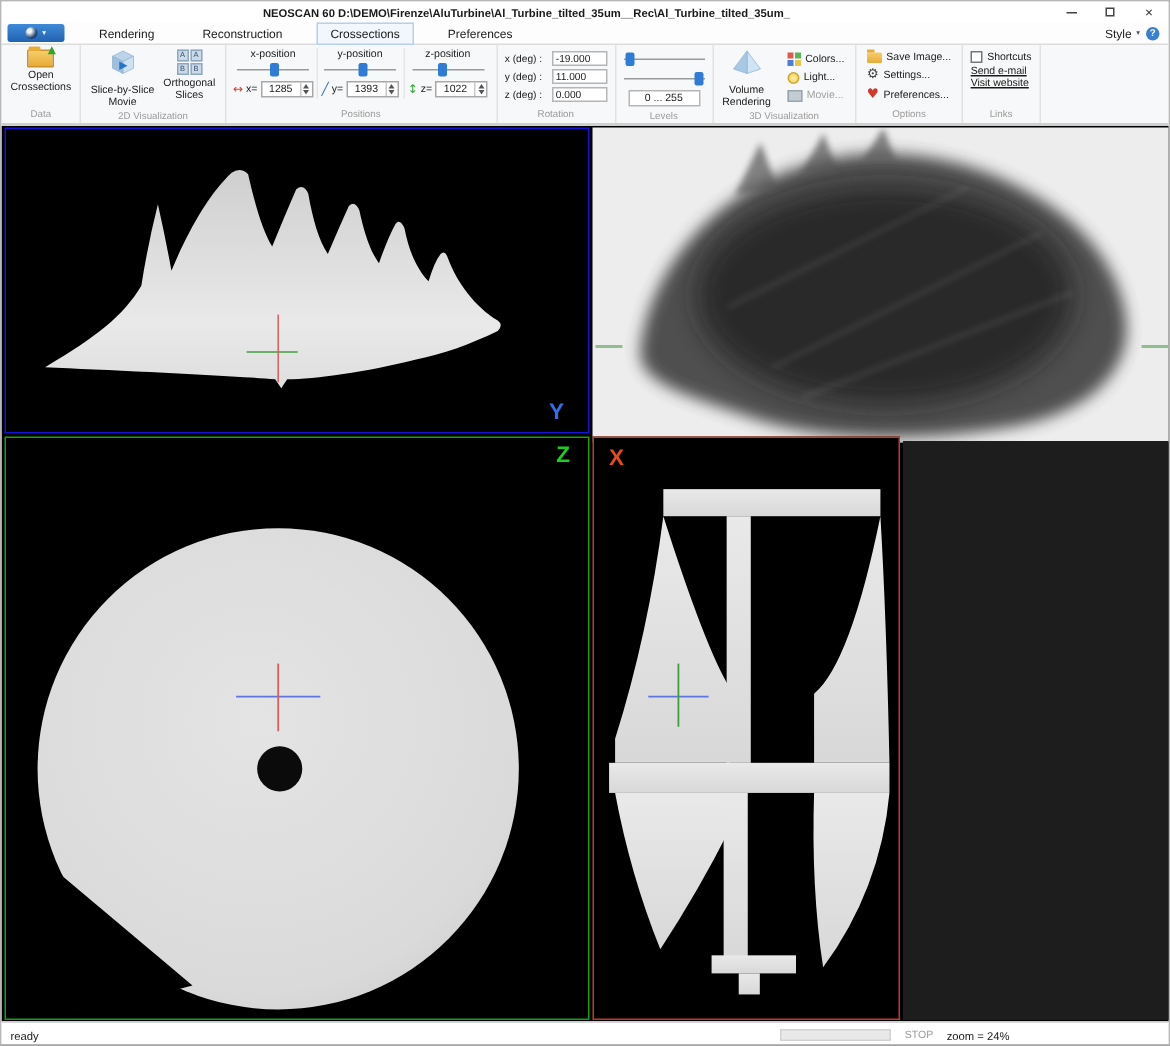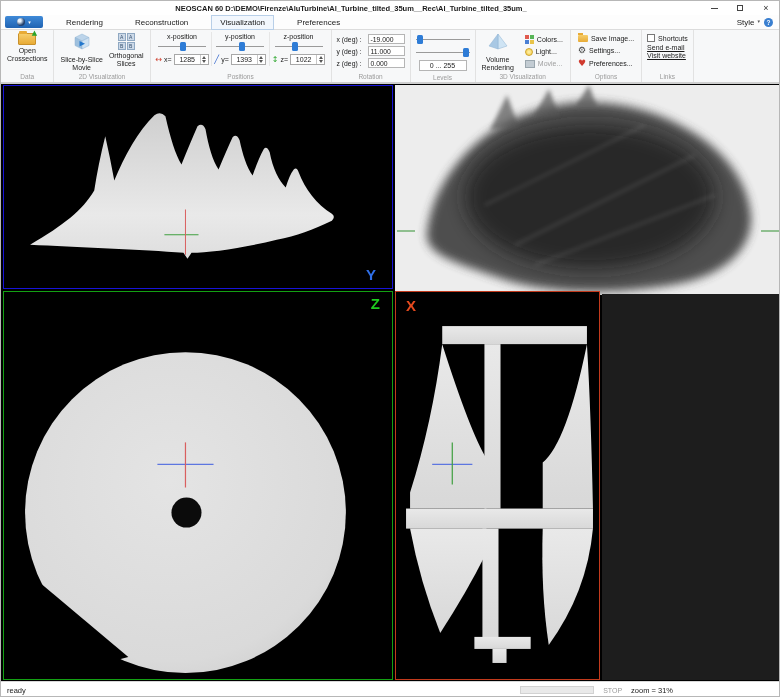--- a/index.html
+++ b/index.html
@@ -117,21 +117,21 @@
     </div>
   </div>
 
   <div class="tabbar">
     <div class="appbtn">
       <span class="logo"></span>
       <span class="caret">▾</span>
     </div>
     <div class="tab">Rendering</div>
     <div class="tab">Reconstruction</div>
-    <div class="tab selected">Visualization</div>
+    <div class="tab selected">Crossections</div>
     <div class="tab">Preferences</div>
     <div class="style-sel">
       <span>Style</span>
       <span class="style-caret">▾</span>
     </div>
     <span class="help">?</span>
   </div>
 
   <div class="ribbon">
 
@@ -430,17 +430,17 @@
     </div>
 
     <div class="panel" id="view-empty"></div>
   </div>
 
   <div class="statusbar">
     <span class="status-text">ready</span>
     <div class="sb-right">
       <span class="progress"></span>
       <span class="stop">STOP</span>
-      <span>zoom = 31%</span>
+      <span>zoom = 24%</span>
     </div>
   </div>
 
 </div>
 
 </body></html>

